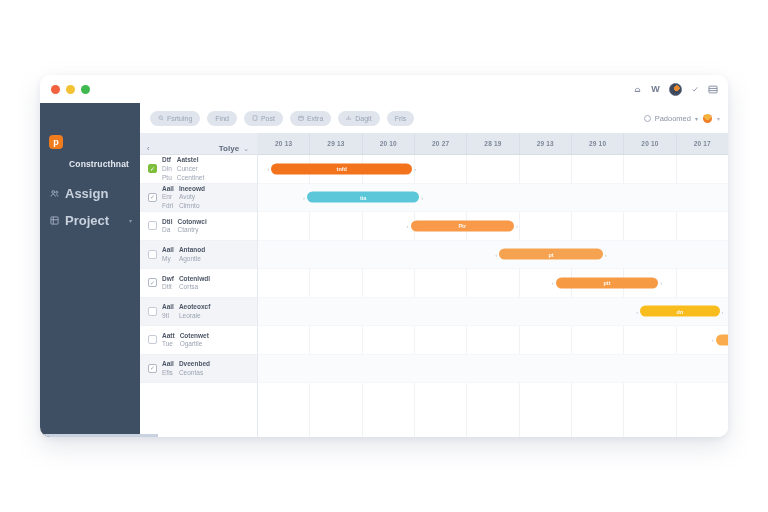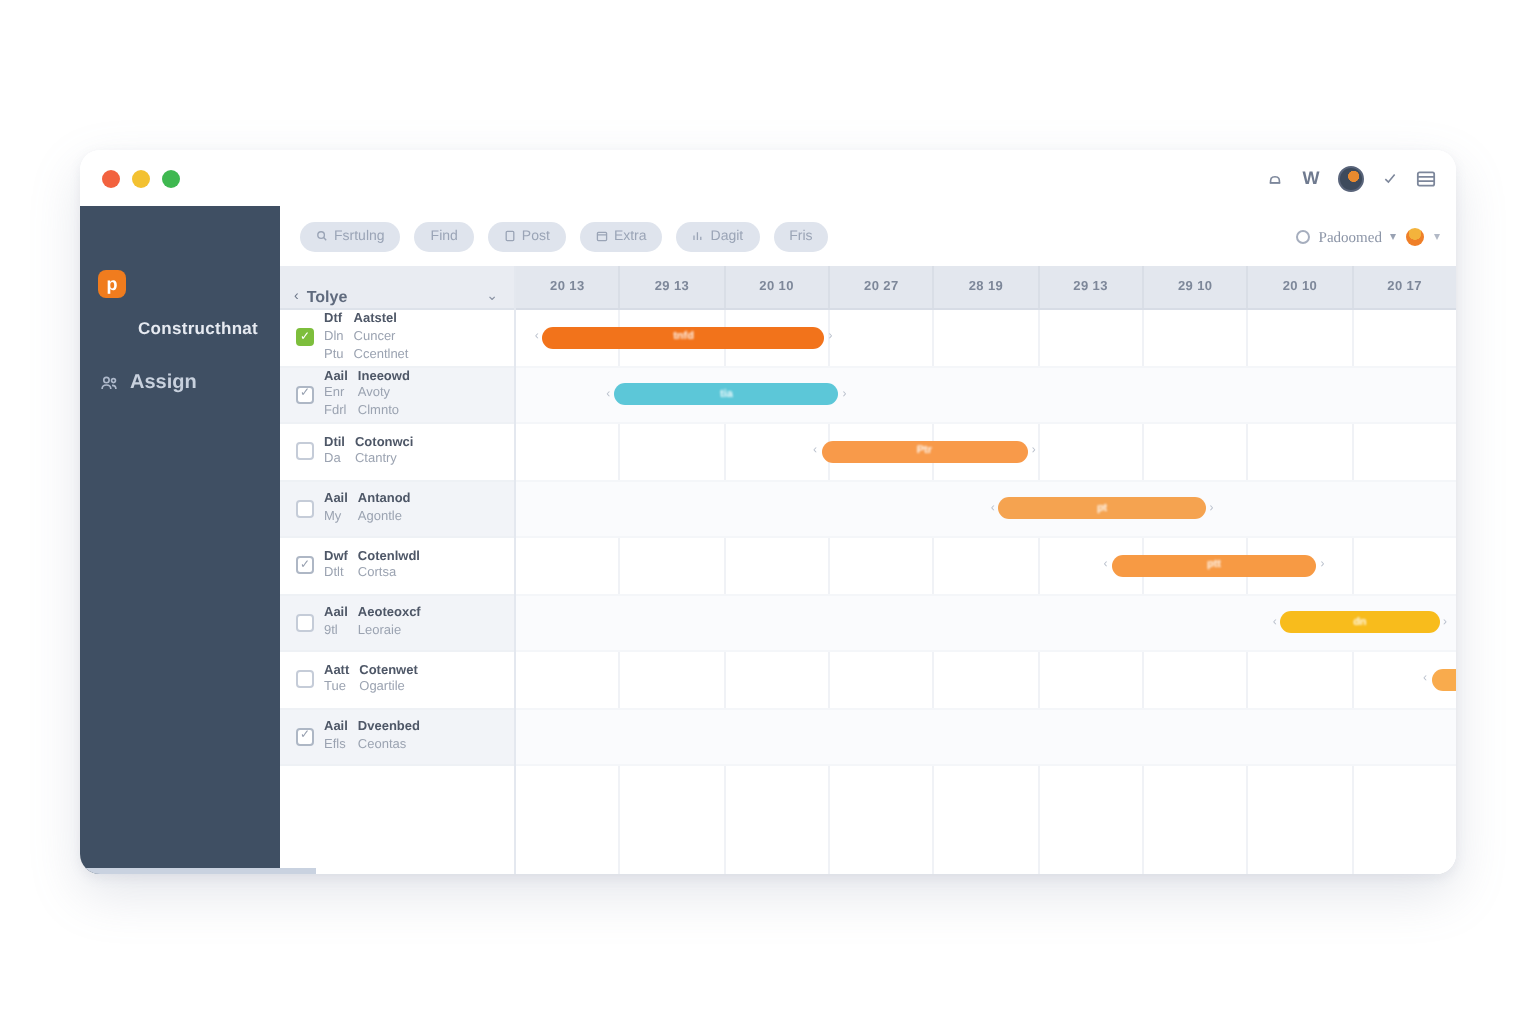--- a/index.html
+++ b/index.html
@@ -126,21 +126,21 @@
   }
   .nav-icon {
     width: 10px; height: 10px;
     flex: 0 0 10px;
     color: #aeb9cb;
     display: flex; align-items: center; justify-content: center;
   }
   .nav-icon svg { display: block; }
   .nav-label {
     color: #c8d1de;
-    font-size: 10px;
+    font-size: 13px;
     font-weight: 600;
     white-space: nowrap;
     overflow: hidden;
     flex: 1 1 auto;
   }
   .nav-caret {
     color: #8793a6;
     font-size: 6px;
     line-height: 1;
     flex: 0 0 auto;
@@ -177,21 +177,20 @@
   .pill .pico svg { display: block; }
   .pill-label { filter: blur(0.35px); }
 
   #toolbar-spacer { flex: 1 1 auto; }
 
   #filter-group {
     display: flex;
     align-items: center;
     gap: 5px;
     flex: 0 0 auto;
-    font-family: Liberation Serif, serif;
   }
   #filter-dd {
     display: flex;
     align-items: center;
     gap: 4px;
     color: #8b94a6;
     font-size: 7.5px;
   }
   #filter-dd .circ {
     width: 7px; height: 7px; border-radius: 50%;
@@ -221,20 +220,21 @@
   }
   #tasklist-head {
     height: 22px;
     flex: 0 0 22px;
     background: #e9ecf2;
     display: flex;
     align-items: center;
     padding: 10px 8px 0 7px;
     gap: 4px;
     border-bottom: 1px solid #dde2ea;
+    text-align: right;
   }
   #tl-back { color: #6d7789; font-size: 7px; line-height: 1; }
   #tl-title {
     color: #5f6a7d;
     font-size: 8px;
     font-weight: 600;
     flex: 1 1 auto;
     filter: blur(0.3px);
   }
   #tl-caret { color: #8b94a5; font-size: 7px; line-height: 1; }
@@ -410,20 +410,30 @@
             <circle cx="4.3" cy="4" r="1.8"></circle>
               <circle cx="9" cy="4.4" r="1.3"></circle>
             <path d="M1.4 10c0-1.8 1.3-2.7 2.9-2.7s2.9.9 2.9 2.7"></path>
               <path d="M8 7.6c1.4 0 2.6.7 2.6 2.4"></path>
           </svg>
         </span>
         <span class="nav-label">Assign</span>
         <span class="nav-caret"></span>
       </div>
 
+      <div class="nav-item">
+        <span class="nav-icon">
+          <svg width="9" height="9" viewBox="0 0 12 12" fill="none" stroke="currentColor" stroke-width="1.1">
+            <rect x="1.2" y="1.2" width="9.6" height="9.6" rx="1.2"></rect>
+              <path d="M4.4 1.4v9.2M1.4 5h9.2"></path>
+          </svg>
+        </span>
+        <span class="nav-label">Project</span>
+        <span class="nav-caret">▾</span>
+      </div>
     </div>
 
     <div id="main">
 
       <div id="toolbar">
 
         <div class="pill">
           <span class="pico">
             <svg width="6" height="6" viewBox="0 0 12 12" fill="none" stroke="currentColor" stroke-width="1.4">
               <circle cx="5.1" cy="5.1" r="3.3"></circle>

